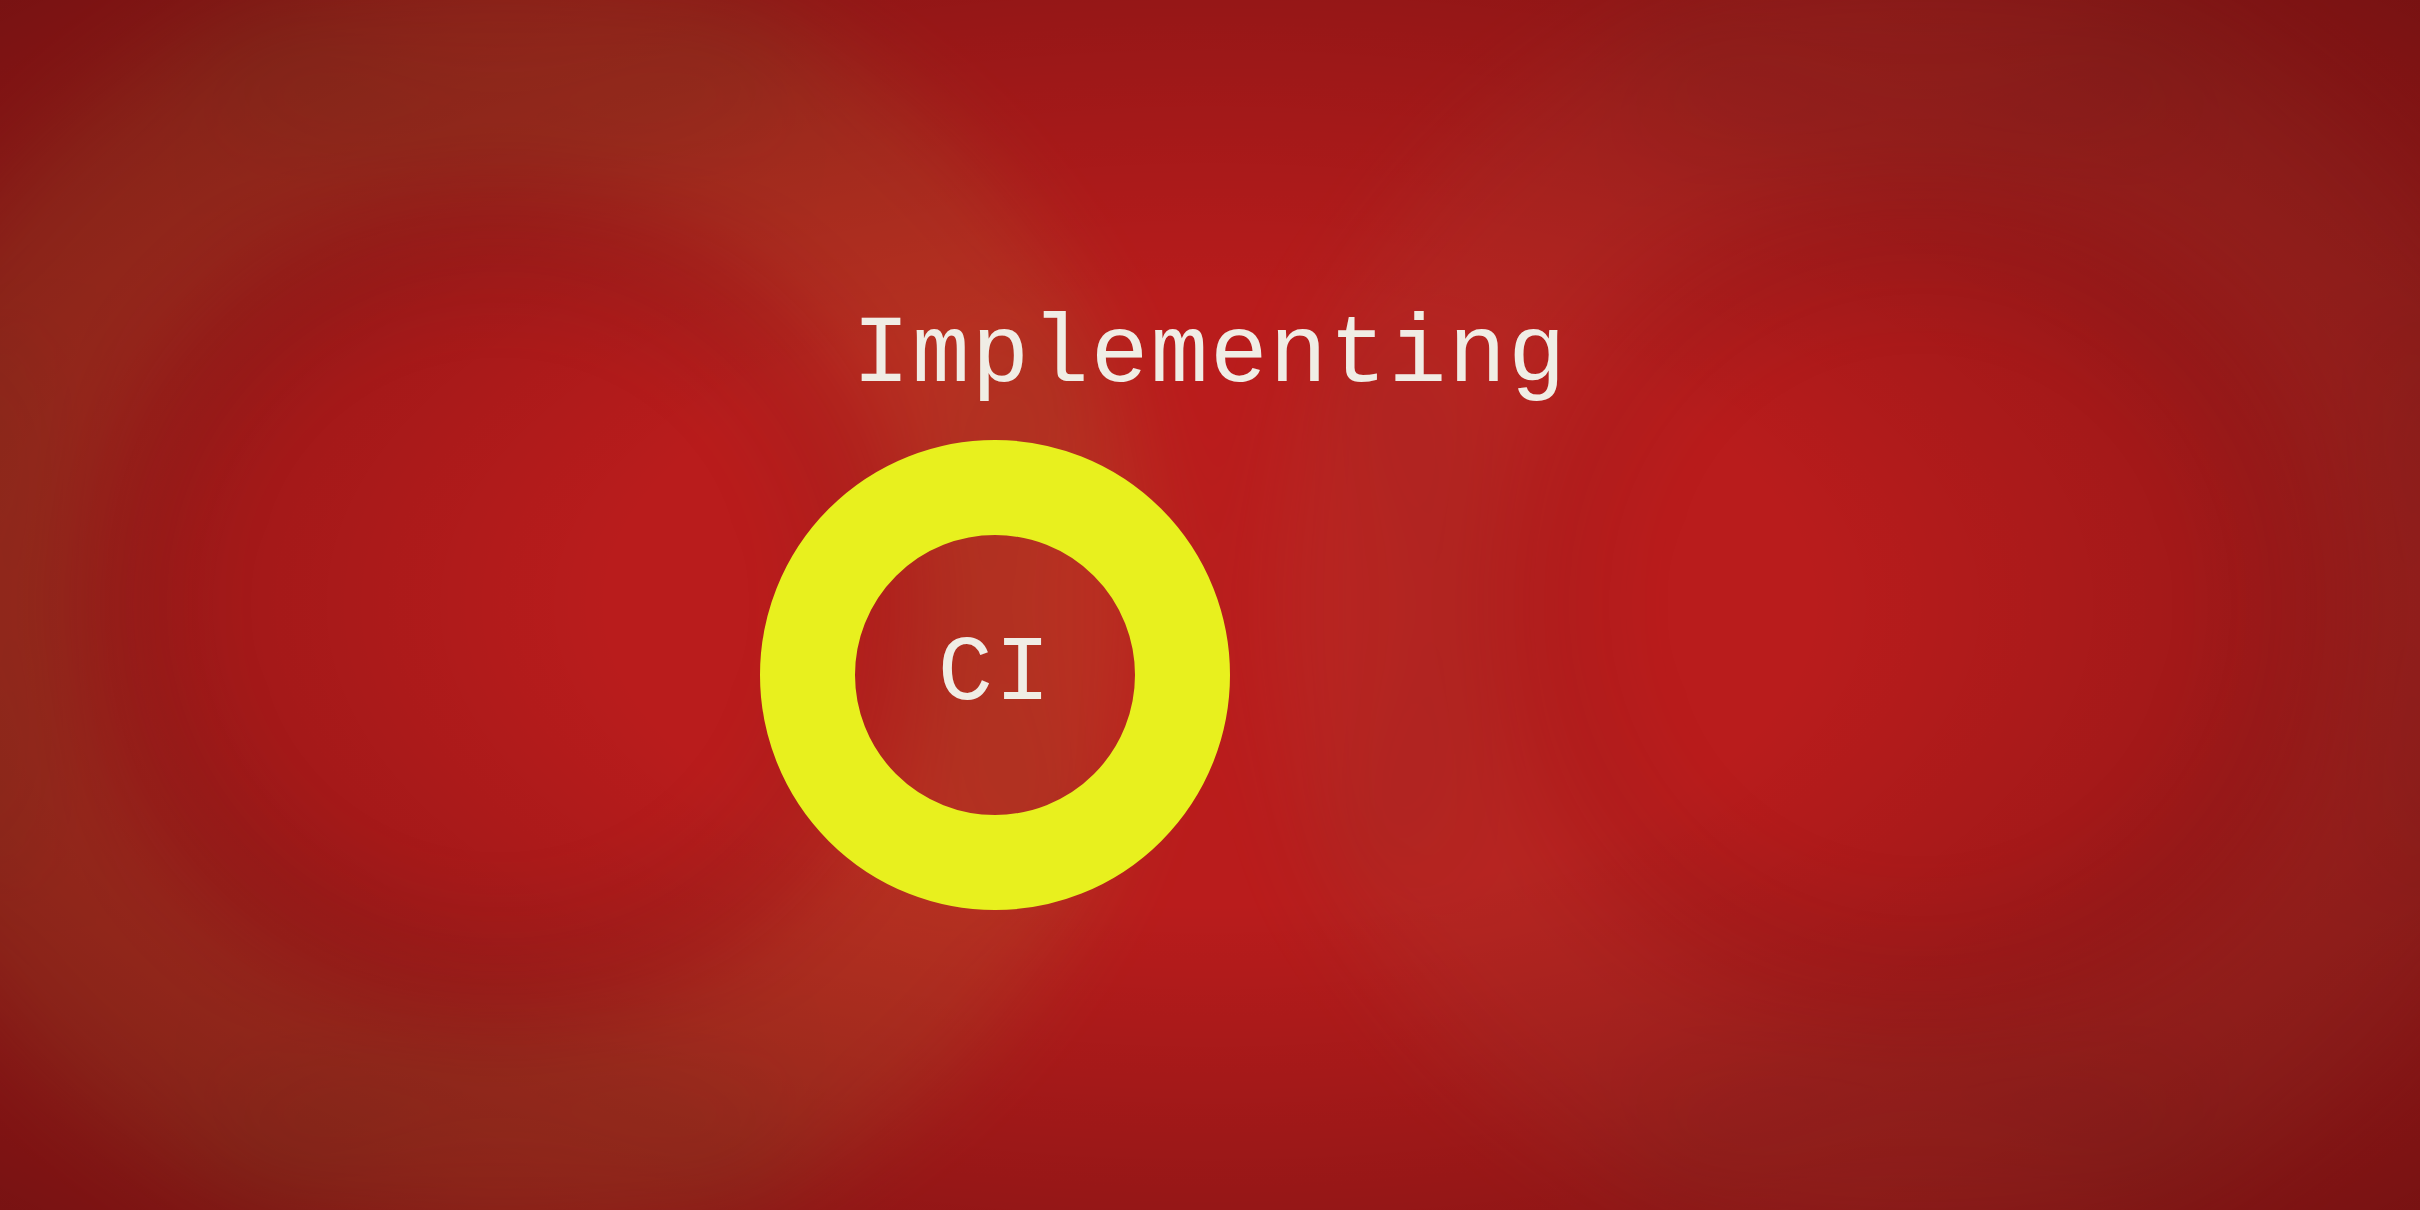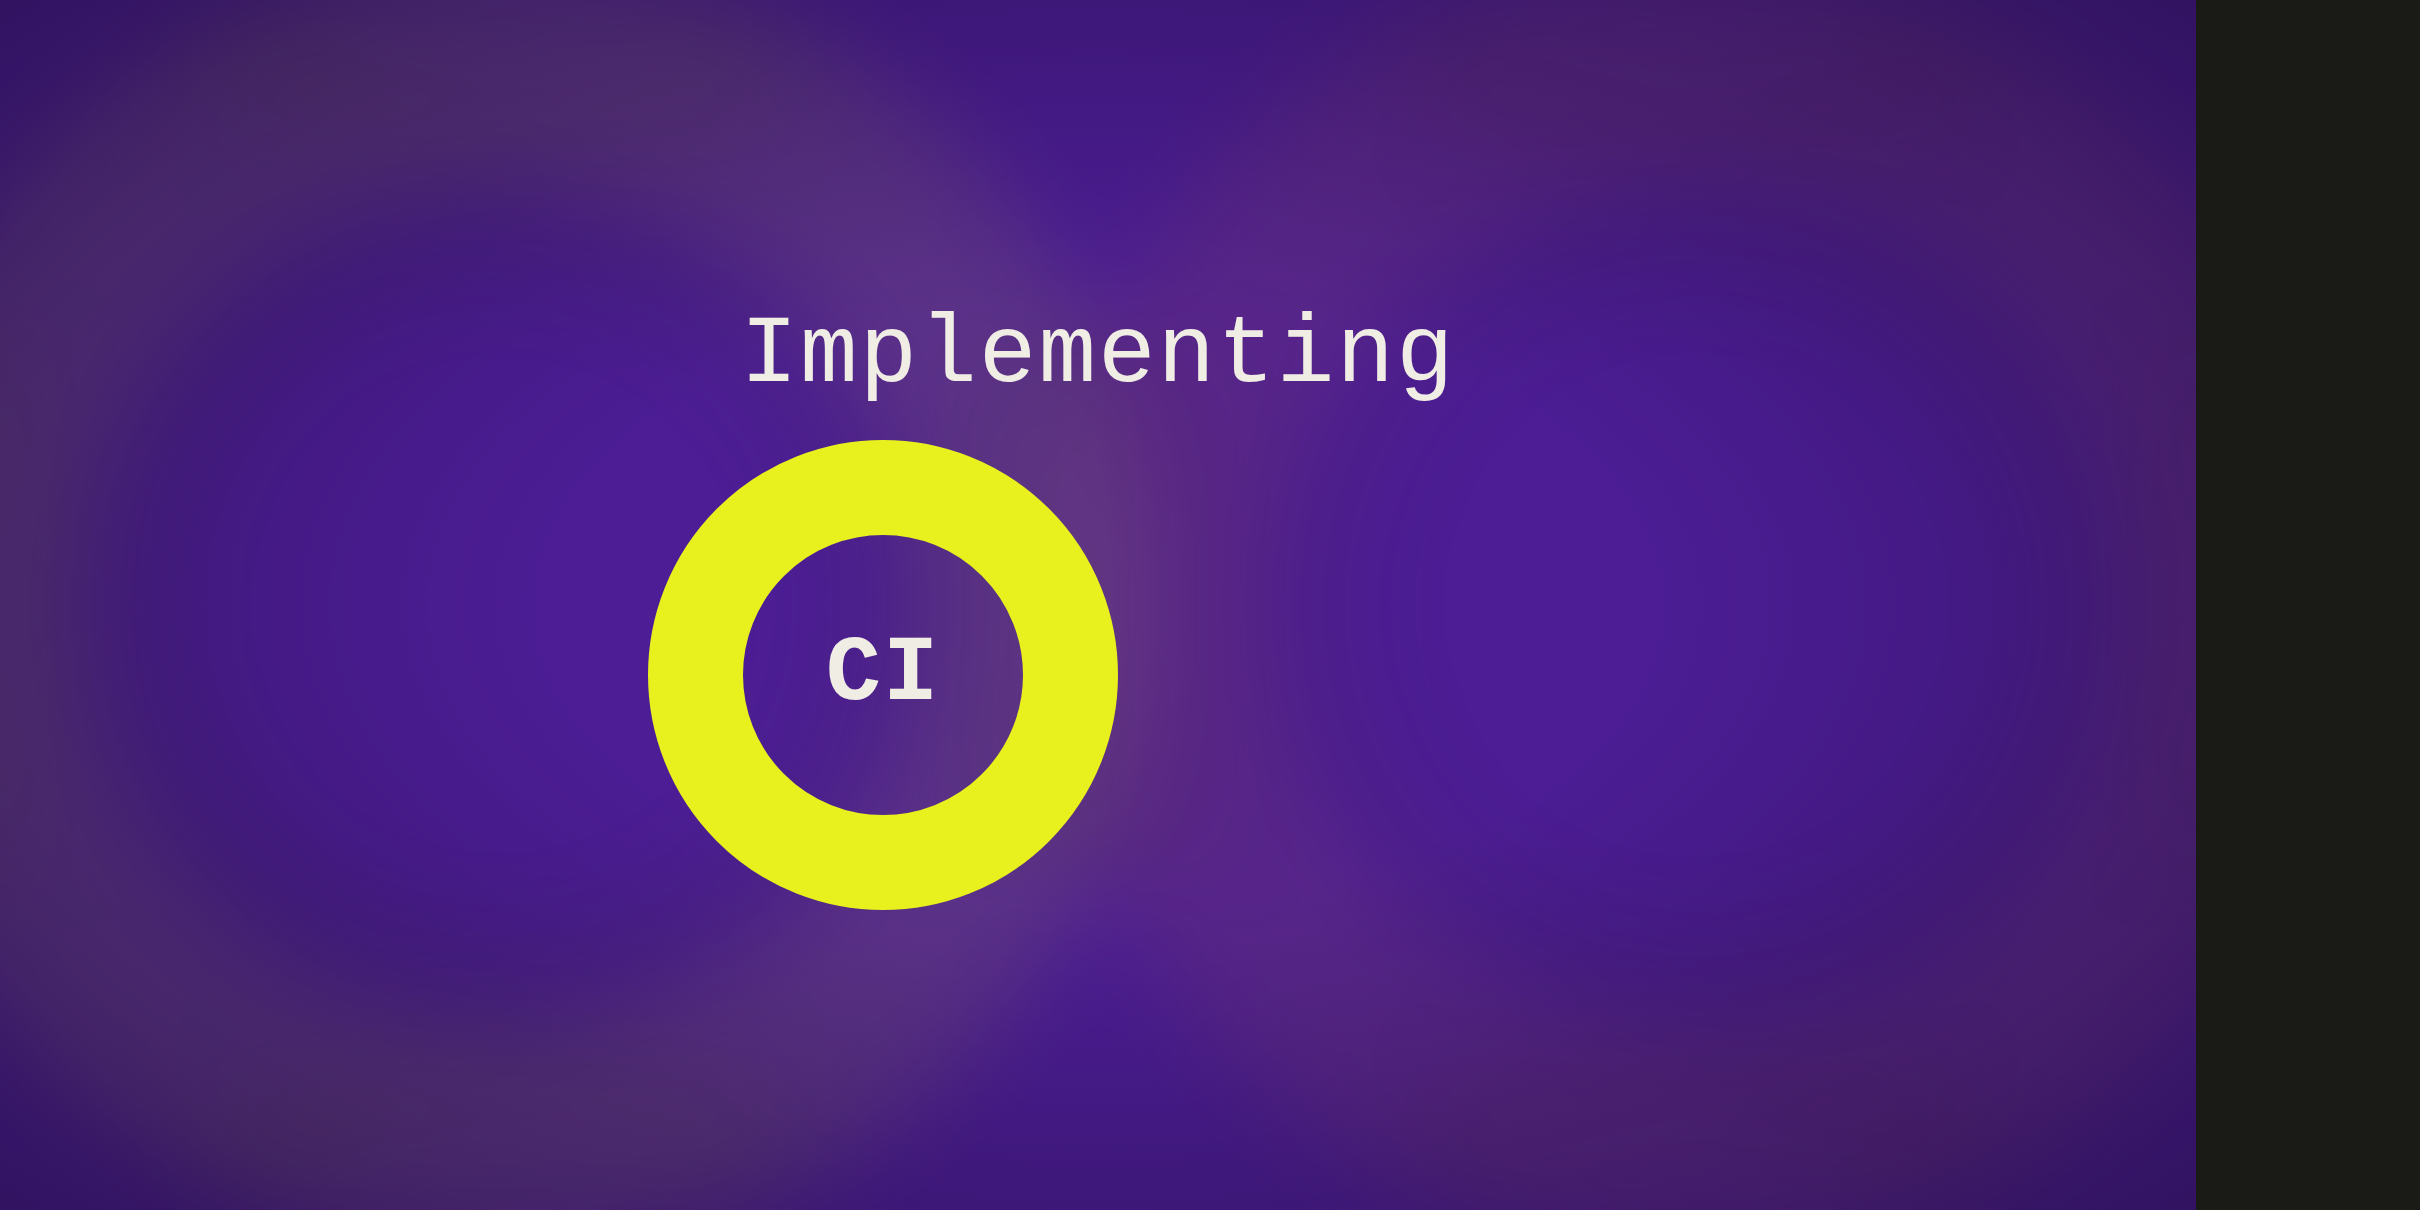--- a/index.html
+++ b/index.html
@@ -15,23 +15,23 @@
     }
     
     body {
       background: #1a1a16;
       position: relative;
       font-family: "Courier New", Courier, monospace;
     }
     
     .canvas {
       position: relative;
-      width: 2196px;
+      width: 2420px;
       height: 1210px;
-      background: #4c1d95;
+      background: #b91c1c;
       overflow: hidden;
     }
     
     
     .bg-blur {
       position: absolute;
       inset: 0;
       filter: blur(45px);
       opacity: 0.9;
     }
@@ -124,21 +124,21 @@
     }
     
     .ring-right {
       right: 0;
       border: 95px solid #f04a1a;
     }
     
     .ring-label {
       font-family: "Courier New", Courier, monospace;
       font-size: 92px;
-      font-weight: 700;
+      font-weight: 400;
       color: #f0ede5;
       letter-spacing: 2px;
     }
   </style>
 </head>
 <body>
 
 <div class="canvas">
 
   <div class="bg-blur">

